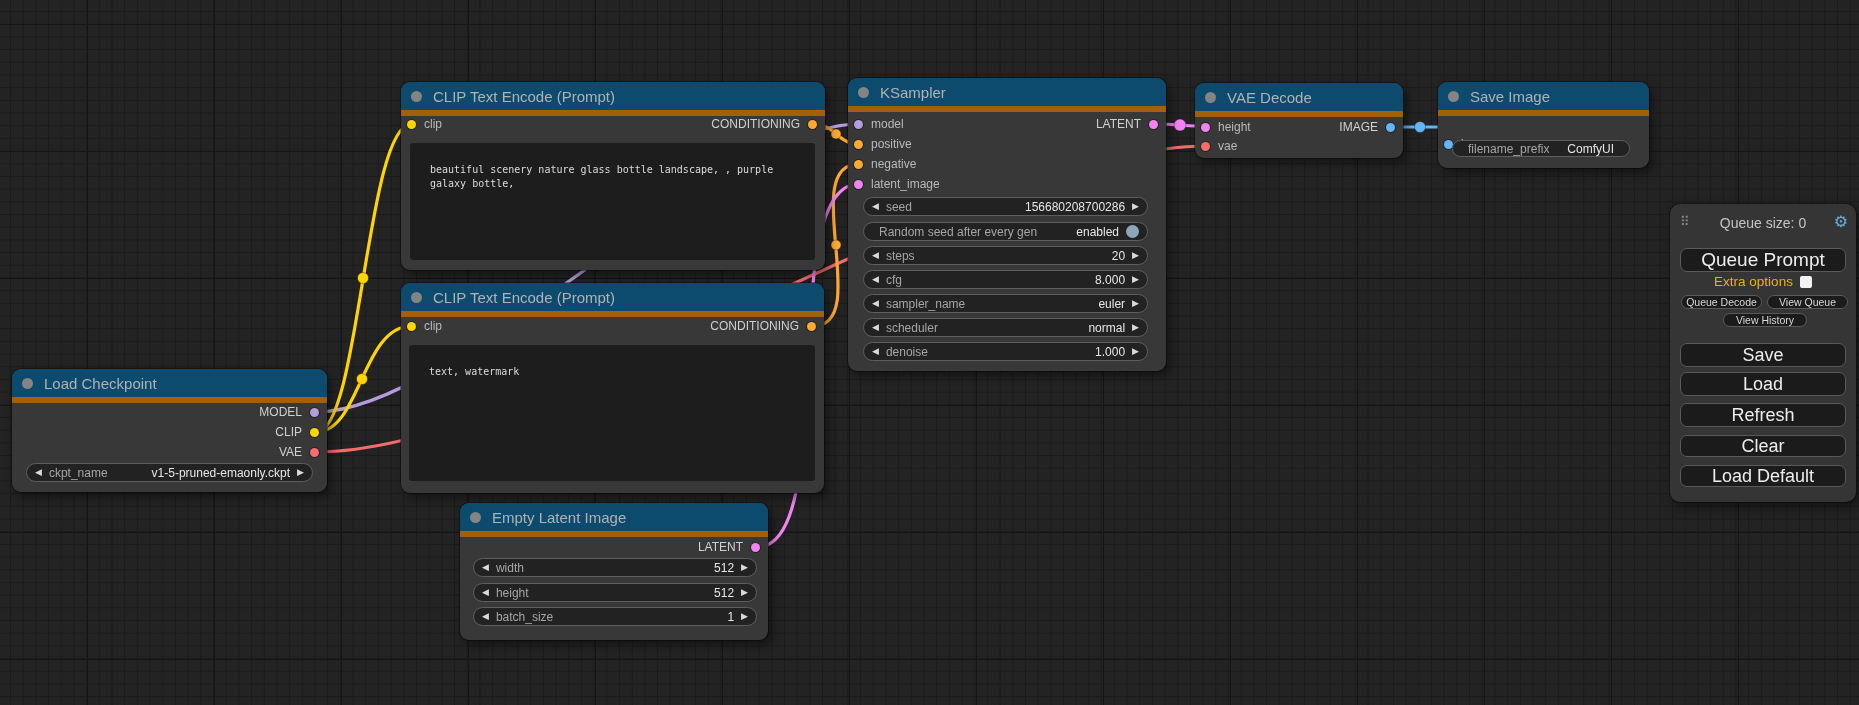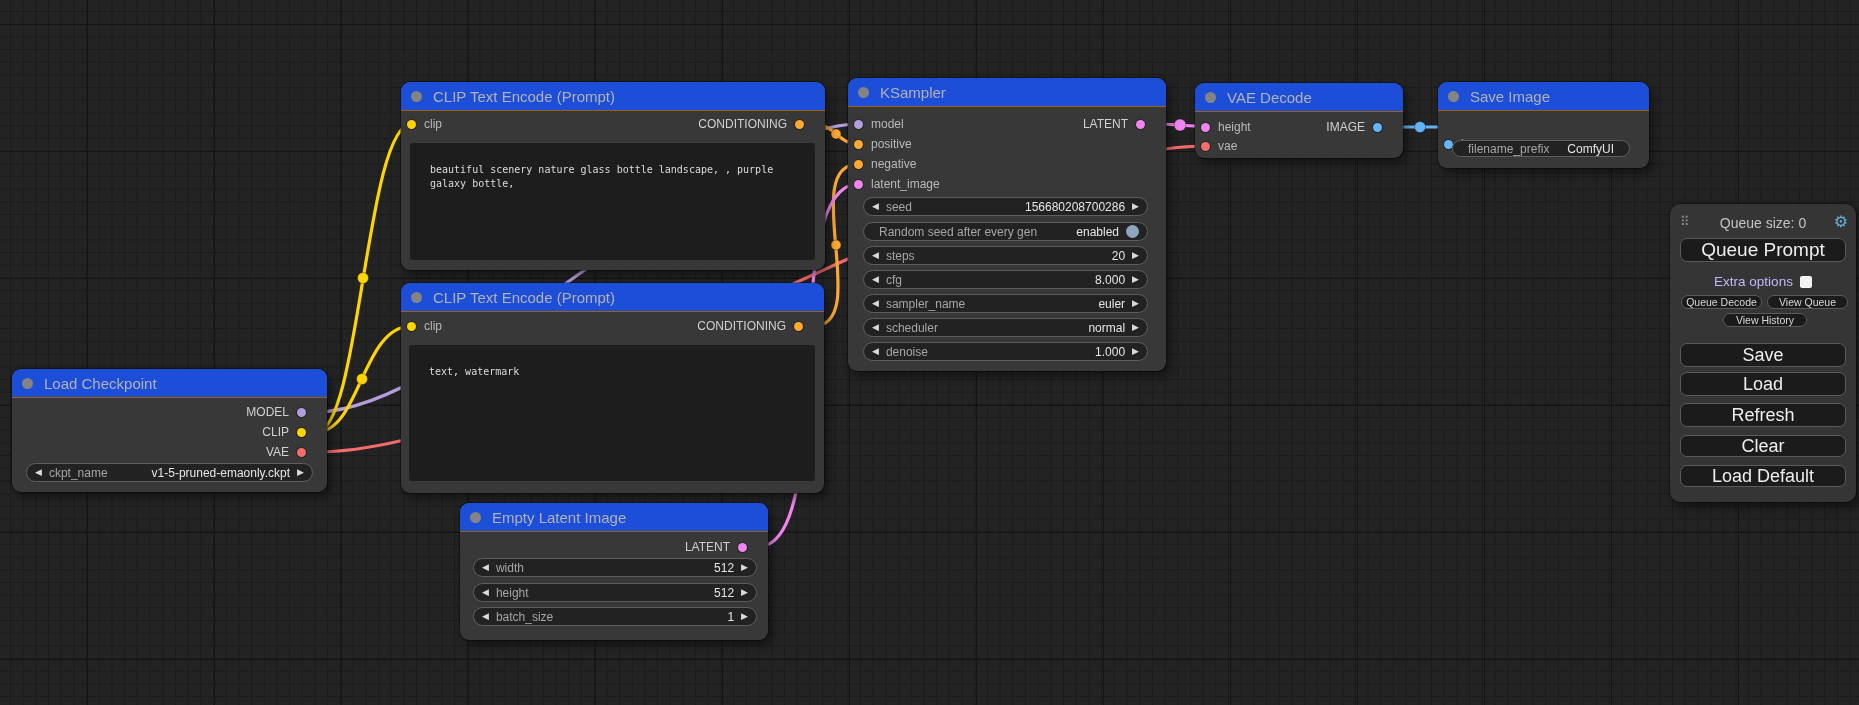--- a/index.html
+++ b/index.html
@@ -16,27 +16,27 @@
     font-family:"Liberation Sans", sans-serif;
   }
   svg.links{position:absolute;left:0;top:0;z-index:1;}
   .node{
     position:absolute;z-index:2;background:#383838;border-radius:9px;
     box-shadow:0 0 0 1px rgba(0,0,0,.35), 4px 5px 10px rgba(0,0,0,.45);
     box-sizing:border-box;
   }
   .titlebar{
     height:28px;display:flex;align-items:center;padding:0 10px;
-    border-bottom:1px solid #a16207;color:#b2b2b2;font-size:15px;
-    border-radius:9px 9px 0 0;background:#1d4ed8;cursor:default;
+    border-bottom:6px solid #a16207;color:#b2b2b2;font-size:15px;
+    border-radius:9px 9px 0 0;background:#0c4a6e;cursor:default;
   }
   .tdot{width:11px;height:11px;border-radius:50%;background:#848484;margin-right:11px;flex:none;}
   .slot{position:absolute;display:flex;align-items:center;gap:8px;height:18px;font-size:12px;color:#b9b9b9;}
   .slot.in{left:6px;}
-  .slot.out{right:21px;}
+  .slot.out{right:8px;}
   .out-label{color:#d0d0d0;}
   .dot{width:9px;height:9px;border-radius:50%;flex:none;box-shadow:0 0 0 1px rgba(0,0,0,.35);}
   .widget{
     position:absolute;background:#222;border:1px solid #5e5e5e;border-radius:10px;
     display:flex;align-items:center;padding:0 8px;font-size:12px;box-sizing:border-box;height:19px;
   }
   .arr{font-size:9px;color:#dadada;line-height:1;flex:none;}
   .wname{color:#a6a6a6;margin-left:7px;white-space:nowrap;overflow:hidden;}
   .wval{margin-left:auto;color:#e6e6e6;white-space:nowrap;}
   .wval.pad{margin-right:7px;}
@@ -53,24 +53,24 @@
   }
   .menu-header{position:absolute;left:0;top:9px;width:100%;height:18px;}
   .drag-handle{position:absolute;left:10px;top:2px;color:#8a8a8a;font-size:13px;line-height:1;letter-spacing:0;}
   .queue-size{position:absolute;left:0;top:2px;width:100%;text-align:center;color:#c4c4c4;font-size:14px;}
   .gear{position:absolute;right:8px;top:0;font-size:16px;line-height:18px;}
   .btn{
     position:absolute;left:10px;width:166px;background:#1b1b1b;border:1px solid #5a5a5a;border-radius:7px;
     color:#ededed;display:flex;align-items:center;justify-content:center;box-sizing:border-box;cursor:default;
   }
   .btn.big{height:24px;font-size:18px;}
-  .btn.queue{top:34px;font-size:19px;}
+  .btn.queue{top:44px;font-size:19px;}
   .btn.small{border-radius:9px;height:14px;font-size:10.5px;color:#d8d8d8;}
   .extra-row{position:absolute;top:70px;left:0;width:100%;display:flex;align-items:center;justify-content:center;gap:7px;}
-  .extra-label{color:#c4b5fd;font-size:13.5px;}
+  .extra-label{color:#eab308;font-size:13.5px;}
   .checkbox{width:12px;height:12px;background:#f2f2f2;border-radius:2px;}
 </style>
 </head>
 <body>
 
 <div class="canvas">
 
   <svg class="links" width="1859" height="705">
       <path d="M316.5,412 C455,412 720,124 858.5,124" stroke="#B39DDB" stroke-width="3.2" fill="none" stroke-linecap="round"></path>
       <path d="M316.5,432 C360,432 366,124 411.5,124" stroke="#FFD500" stroke-width="3.2" fill="none" stroke-linecap="round"></path>

